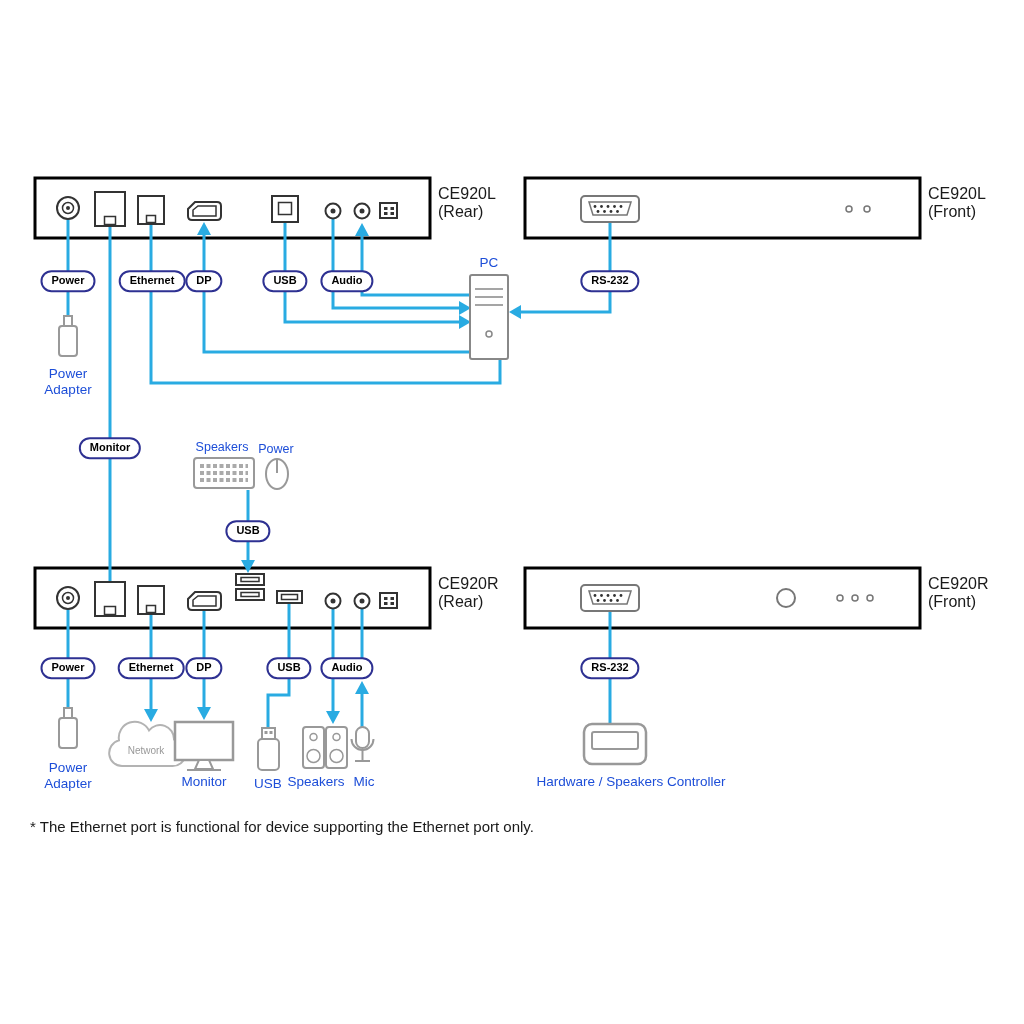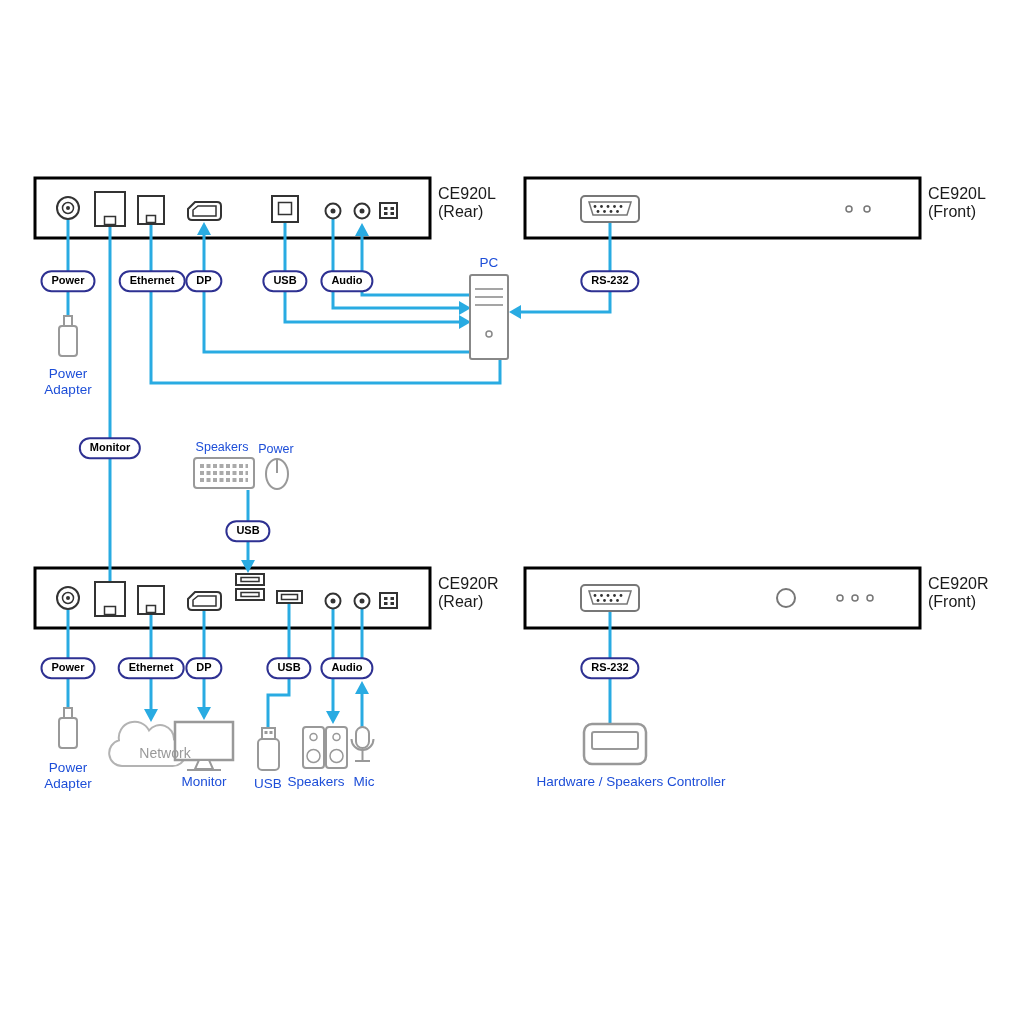--- a/index.html
+++ b/index.html
@@ -26,21 +26,21 @@
   .kbkeys{fill:none;stroke:#aaa;stroke-width:4;stroke-dasharray:4 2.5;}
   .pcl{fill:none;stroke:#888;stroke-width:1.5;}
   
   .pill{position:absolute;transform:translate(-50%,-50%);background:#fff;
         border:2px solid var(--pill_border);border-radius:11px;padding:2px 9px;
         font-size:11px;font-weight:bold;color:var(--pill_text);white-space:nowrap;line-height:1.25;}
   .lbl{position:absolute;transform:translateX(-50%);color:#1d4ed8;font-size:13.5px;
        text-align:center;line-height:16px;white-space:nowrap;}
   .kb-lbl{font-size:12.5px;}
   .dev-label{position:absolute;color:#1a1a1a;font-size:16px;line-height:18px;white-space:nowrap;}
-  .net{position:absolute;transform:translateX(-50%);font-size:14px;color:#999;white-space:nowrap;padding-left:38px;}
+  .net{position:absolute;transform:translateX(-50%);font-size:10px;color:#999;white-space:nowrap;}
   .note{position:absolute;font-size:15px;color:#1a1a1a;white-space:nowrap;}
 </style>
 </head>
 <body>
 
 <div id="canvas">
 
 <svg width="1024" height="1024" viewBox="0 0 1024 1024">
 
   <rect class="dev" x="35" y="178" width="395" height="60"></rect>
@@ -309,14 +309,15 @@
   <div>Power</div>
   <div>Adapter</div>
 </div>
 
 <div class="lbl" style="left:204px;top:774px">Monitor</div>
 <div class="lbl" style="left:268px;top:776px">USB</div>
 <div class="lbl" style="left:316px;top:774px">Speakers</div>
 <div class="lbl" style="left:364px;top:774px">Mic</div>
 <div class="lbl" style="left:631px;top:774px">Hardware / Speakers Controller</div>
 
+<div class="note" style="left:30px;top:818px">* The Ethernet port is functional for device supporting the Ethernet port only.</div>
 
 </div>
 
 </body></html>

